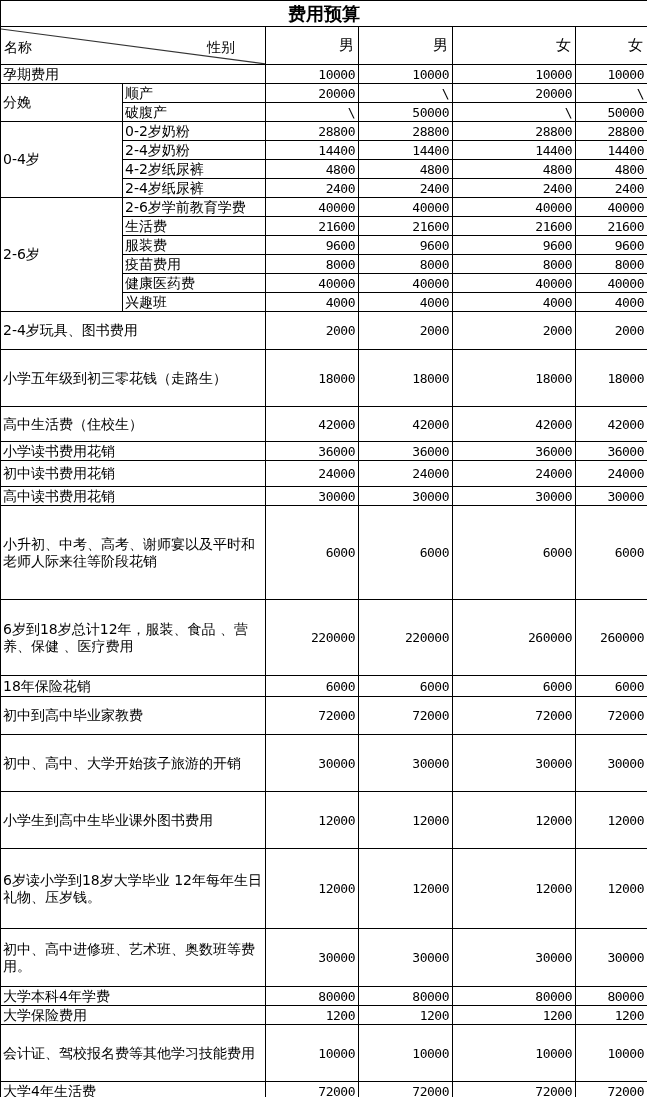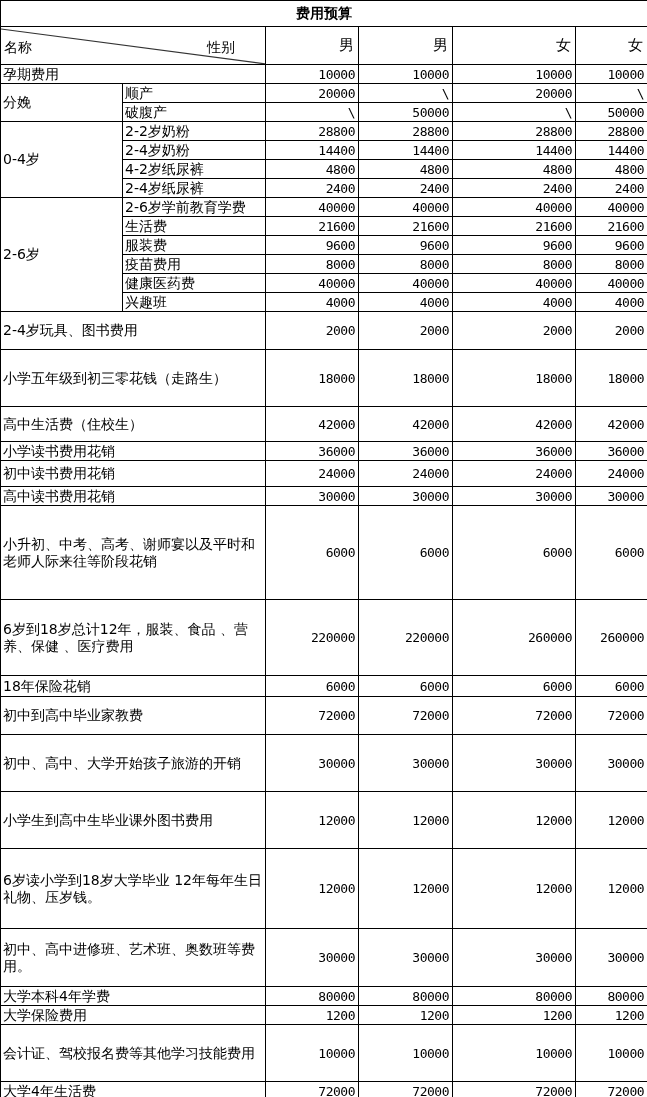--- a/index.html
+++ b/index.html
@@ -1,21 +1,21 @@
 <!DOCTYPE html>
 <html><head>
 <meta charset="utf-8">
 <style>
   html, body { margin: 0; padding: 0; background: #ffffff; }
   body { width: 647px; height: 1097px; overflow: hidden; font-family: "DejaVu Sans", "Liberation Sans", sans-serif; color: #000; }
   table { border-collapse: collapse; table-layout: fixed; width: 647px; }
   td { border: 1px solid #000; padding: 0 2px; font-size: 14px; line-height: 17px; overflow: hidden; vertical-align: middle; white-space: nowrap; }
   td.num { text-align: right; padding-right: 3px; font-family: "DejaVu Sans Mono", "Liberation Mono", monospace; font-size: 13px; letter-spacing: -0.5px; }
   td.wrap { white-space: normal; word-break: break-all; }
-  td.title { text-align: center; font-weight: bold; font-size: 14px; }
+  td.title { text-align: center; font-weight: bold; font-size: 18px; }
   td.diag { position: relative; padding: 0; }
   td.diag svg { position: absolute; left: 0; top: 0; }
   td.diag .lbl-name { position: absolute; left: 3px; bottom: 8px; }
   td.diag .lbl-gender { position: absolute; right: 30px; bottom: 8px; }
   td.gender { text-align: right; padding-right: 4px; font-size: 15px; }
 </style>
 </head>
 <body>
 
 <table>
@@ -61,21 +61,21 @@
     </tr>
     <tr style="height:19px">
       <td>破腹产</td>
       <td class="num">\</td>
       <td class="num">50000</td>
       <td class="num">\</td>
       <td class="num">50000</td>
     </tr>
   <tr style="height: 19px;">
         <td rowspan="4">0-4岁</td>
-        <td>2-2岁奶粉</td>
+        <td>0-2岁奶粉</td>
         <td class="num">28800</td>
         <td class="num">28800</td>
         <td class="num">28800</td>
         <td class="num">28800</td>
       </tr>
       <tr style="height: 19px;">
         <td>2-4岁奶粉</td>
         <td class="num">14400</td>
         <td class="num">14400</td>
         <td class="num">14400</td>

